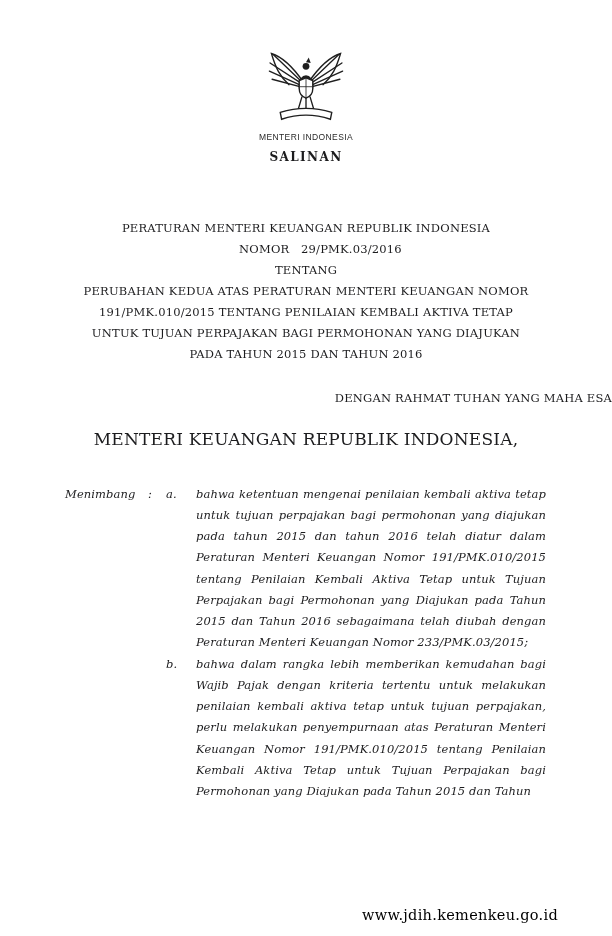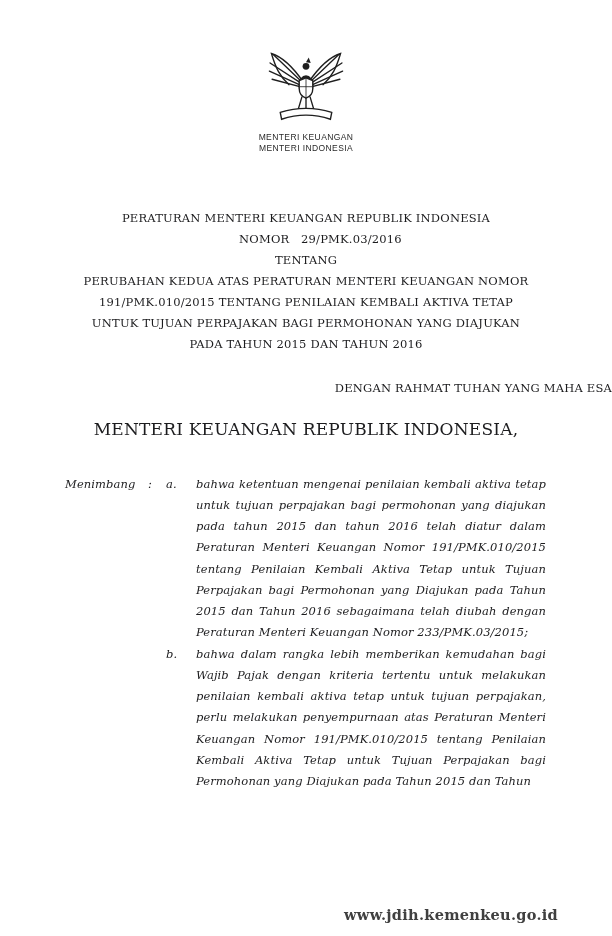--- a/index.html
+++ b/index.html
@@ -120,23 +120,23 @@
         <g stroke="#1f1f1f" stroke-width="2" fill="none" stroke-linecap="round">
           <path d="M54 78 L48 98"></path>
           <path d="M60 80 L60 100"></path>
           <path d="M66 78 L72 98"></path>
         </g>
 
         <path d="M22 101 Q60 89 98 101 L96 111 Q60 99 24 111 Z" fill="#ffffff" stroke="#1f1f1f" stroke-width="2"></path>
       </svg>
     </span>
     <div class="ministry-lines">
-      <div>MENTERI KEUANGAN</div>
       <div>MENTERI INDONESIA</div>
     </div>
+    <div class="salinan">SALINAN</div>
   </div>
 
   <div class="title-block">
     <div>PERATURAN MENTERI KEUANGAN REPUBLIK INDONESIA</div>
     <div class="title-number">NOMOR   29/PMK.03/2016</div>
     <div>TENTANG</div>
     <div class="title-subject">PERUBAHAN KEDUA ATAS PERATURAN MENTERI KEUANGAN NOMOR 191/PMK.010/2015 TENTANG PENILAIAN KEMBALI AKTIVA TETAP UNTUK TUJUAN PERPAJAKAN BAGI PERMOHONAN YANG DIAJUKAN PADA TAHUN 2015 DAN TAHUN 2016</div>
   </div>
 
   <div class="invocation">DENGAN RAHMAT TUHAN YANG MAHA ESA</div>
@@ -153,15 +153,15 @@
           <div class="cons-text">bahwa ketentuan mengenai penilaian kembali aktiva tetap untuk tujuan perpajakan bagi permohonan yang diajukan pada tahun 2015 dan tahun 2016 telah diatur dalam Peraturan Menteri Keuangan Nomor 191/PMK.010/2015 tentang Penilaian Kembali Aktiva Tetap untuk Tujuan Perpajakan bagi Permohonan yang Diajukan pada Tahun 2015 dan Tahun 2016 sebagaimana telah diubah dengan Peraturan Menteri Keuangan Nomor 233/PMK.03/2015;</div>
         </div>
         <div class="cons-item">
           <div class="cons-marker">b.</div>
           <div class="cons-text">bahwa dalam rangka lebih memberikan kemudahan bagi Wajib Pajak dengan kriteria tertentu untuk melakukan penilaian kembali aktiva tetap untuk tujuan perpajakan, perlu melakukan penyempurnaan atas Peraturan Menteri Keuangan Nomor 191/PMK.010/2015 tentang Penilaian Kembali Aktiva Tetap untuk Tujuan Perpajakan bagi Permohonan yang Diajukan pada Tahun 2015 dan Tahun</div>
         </div>
       </div>
     </div>
   </div>
 
-  <a class="footer-link" style="color: #404040; font-weight: bold;">www.jdih.kemenkeu.go.id</a>
+  <a class="footer-link" style="color: #000000;">www.jdih.kemenkeu.go.id</a>
 
 </div>
 
 </body></html>

